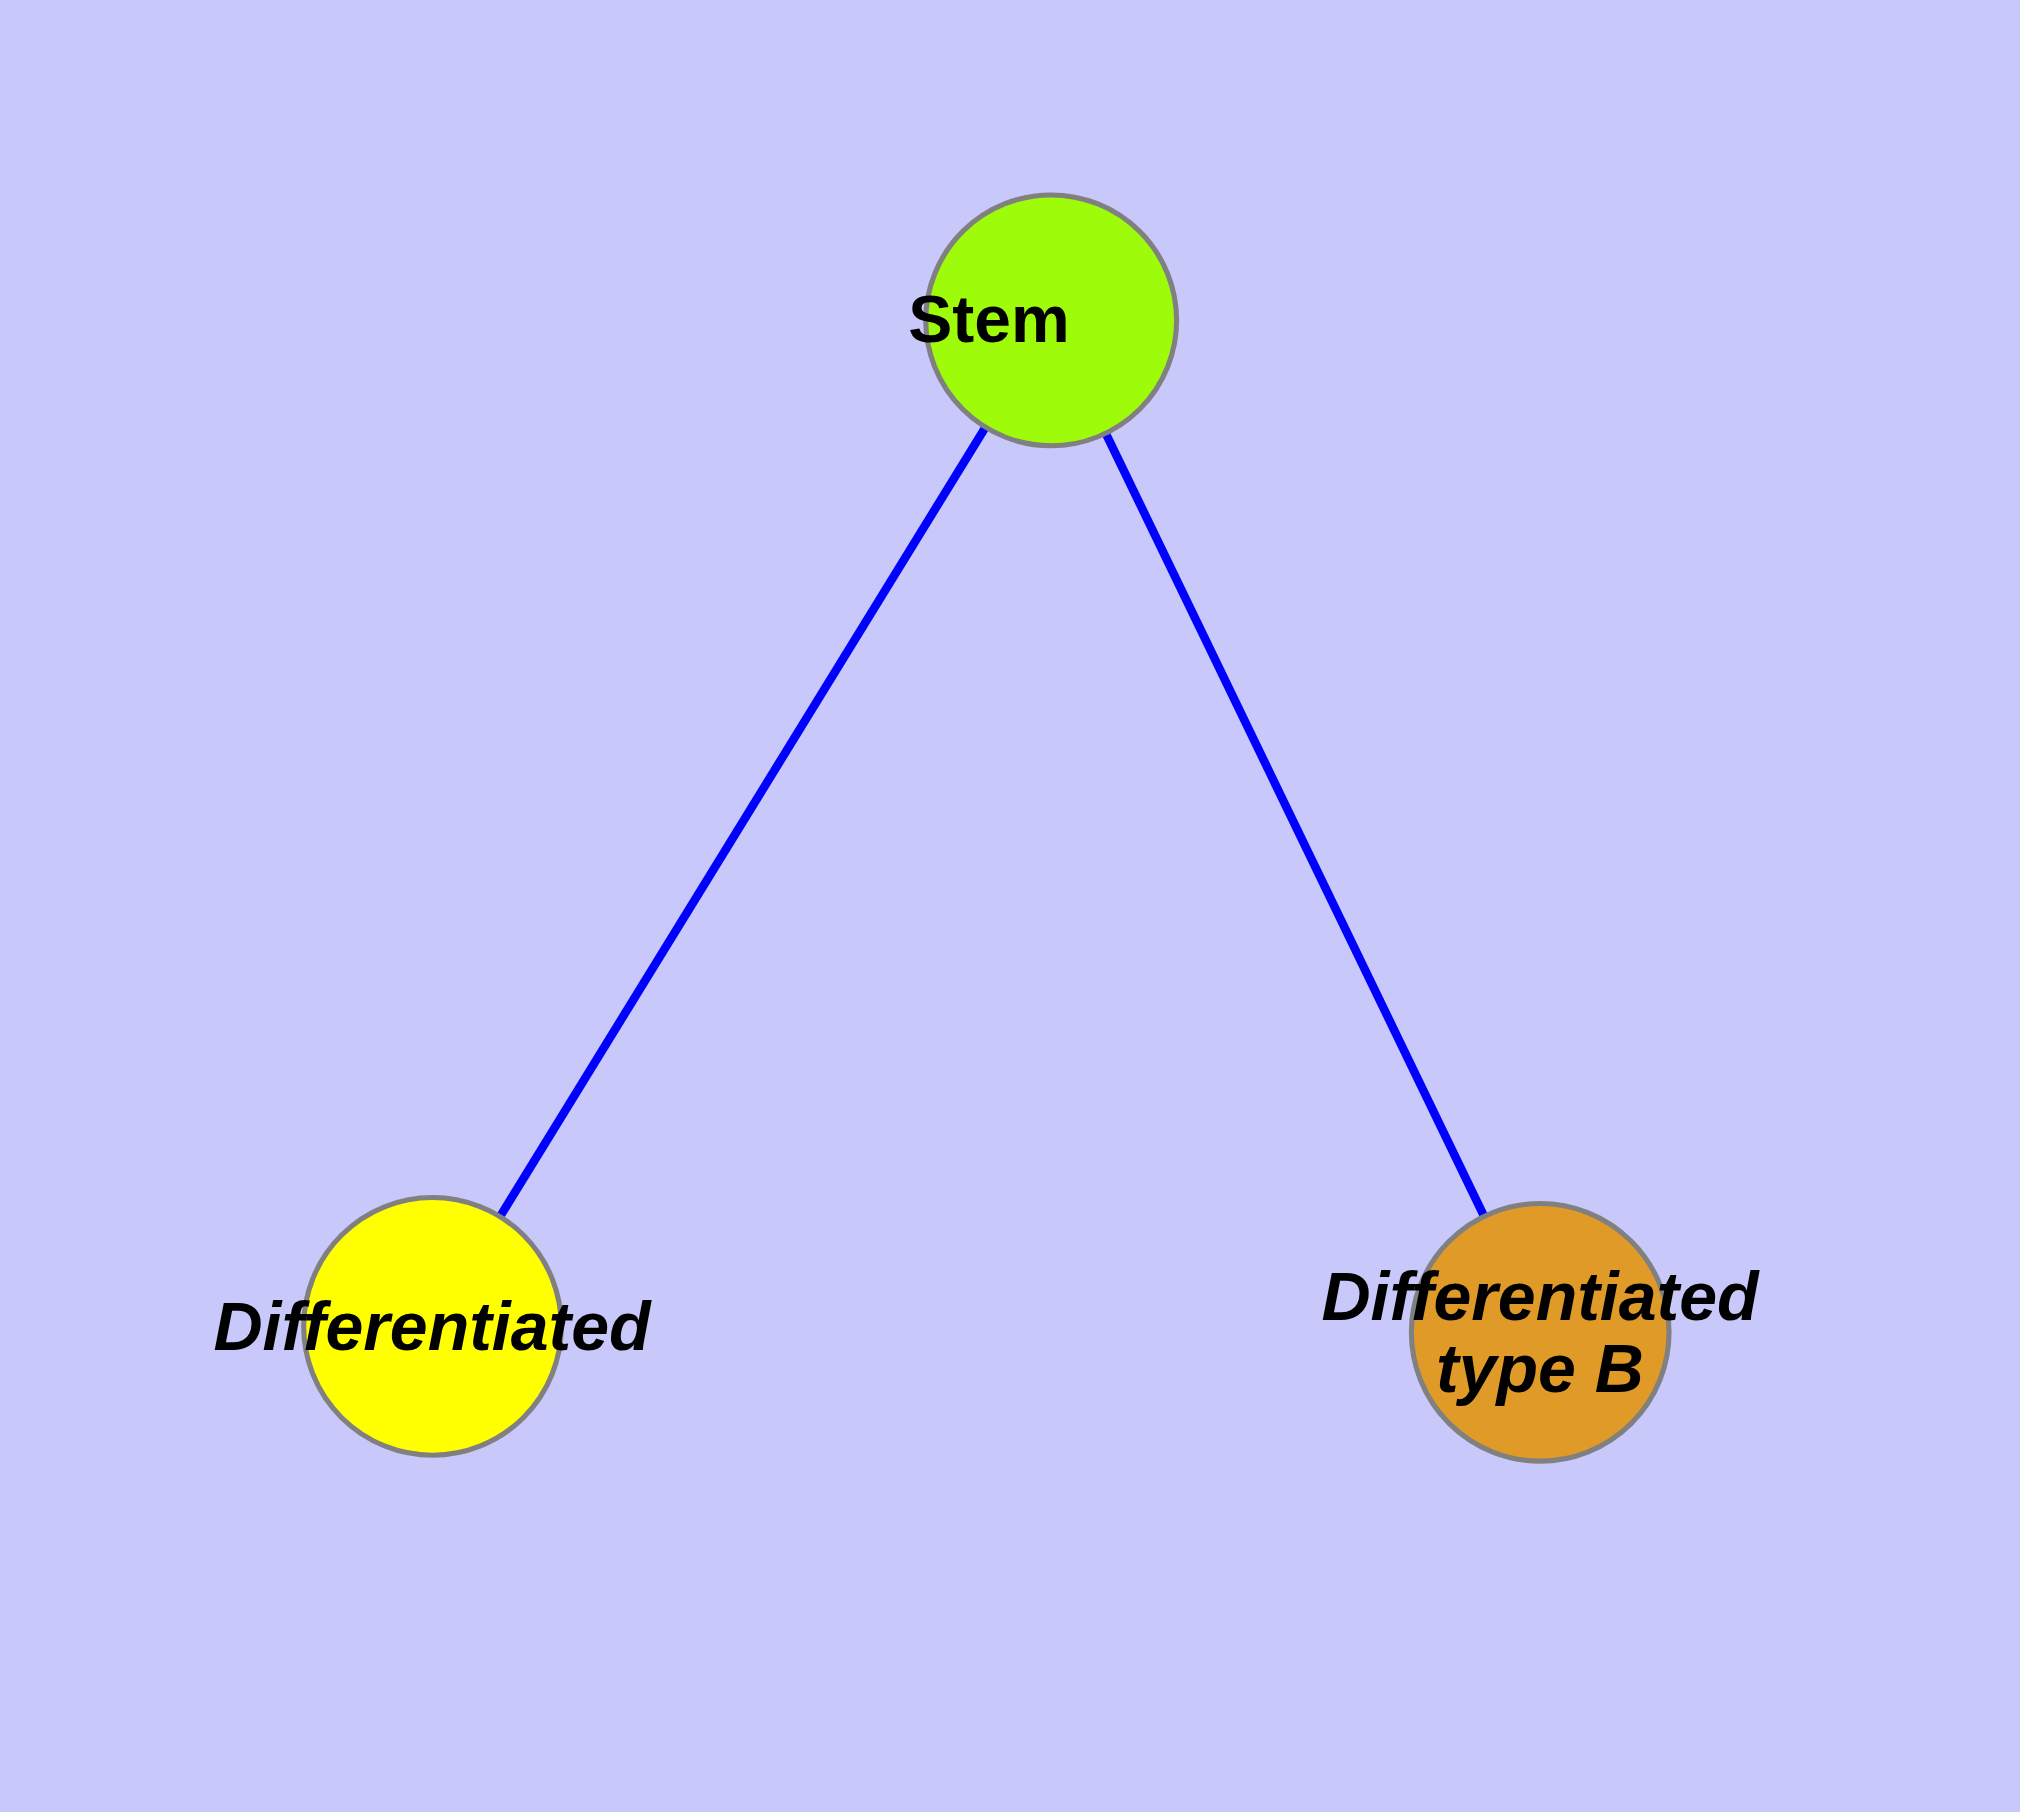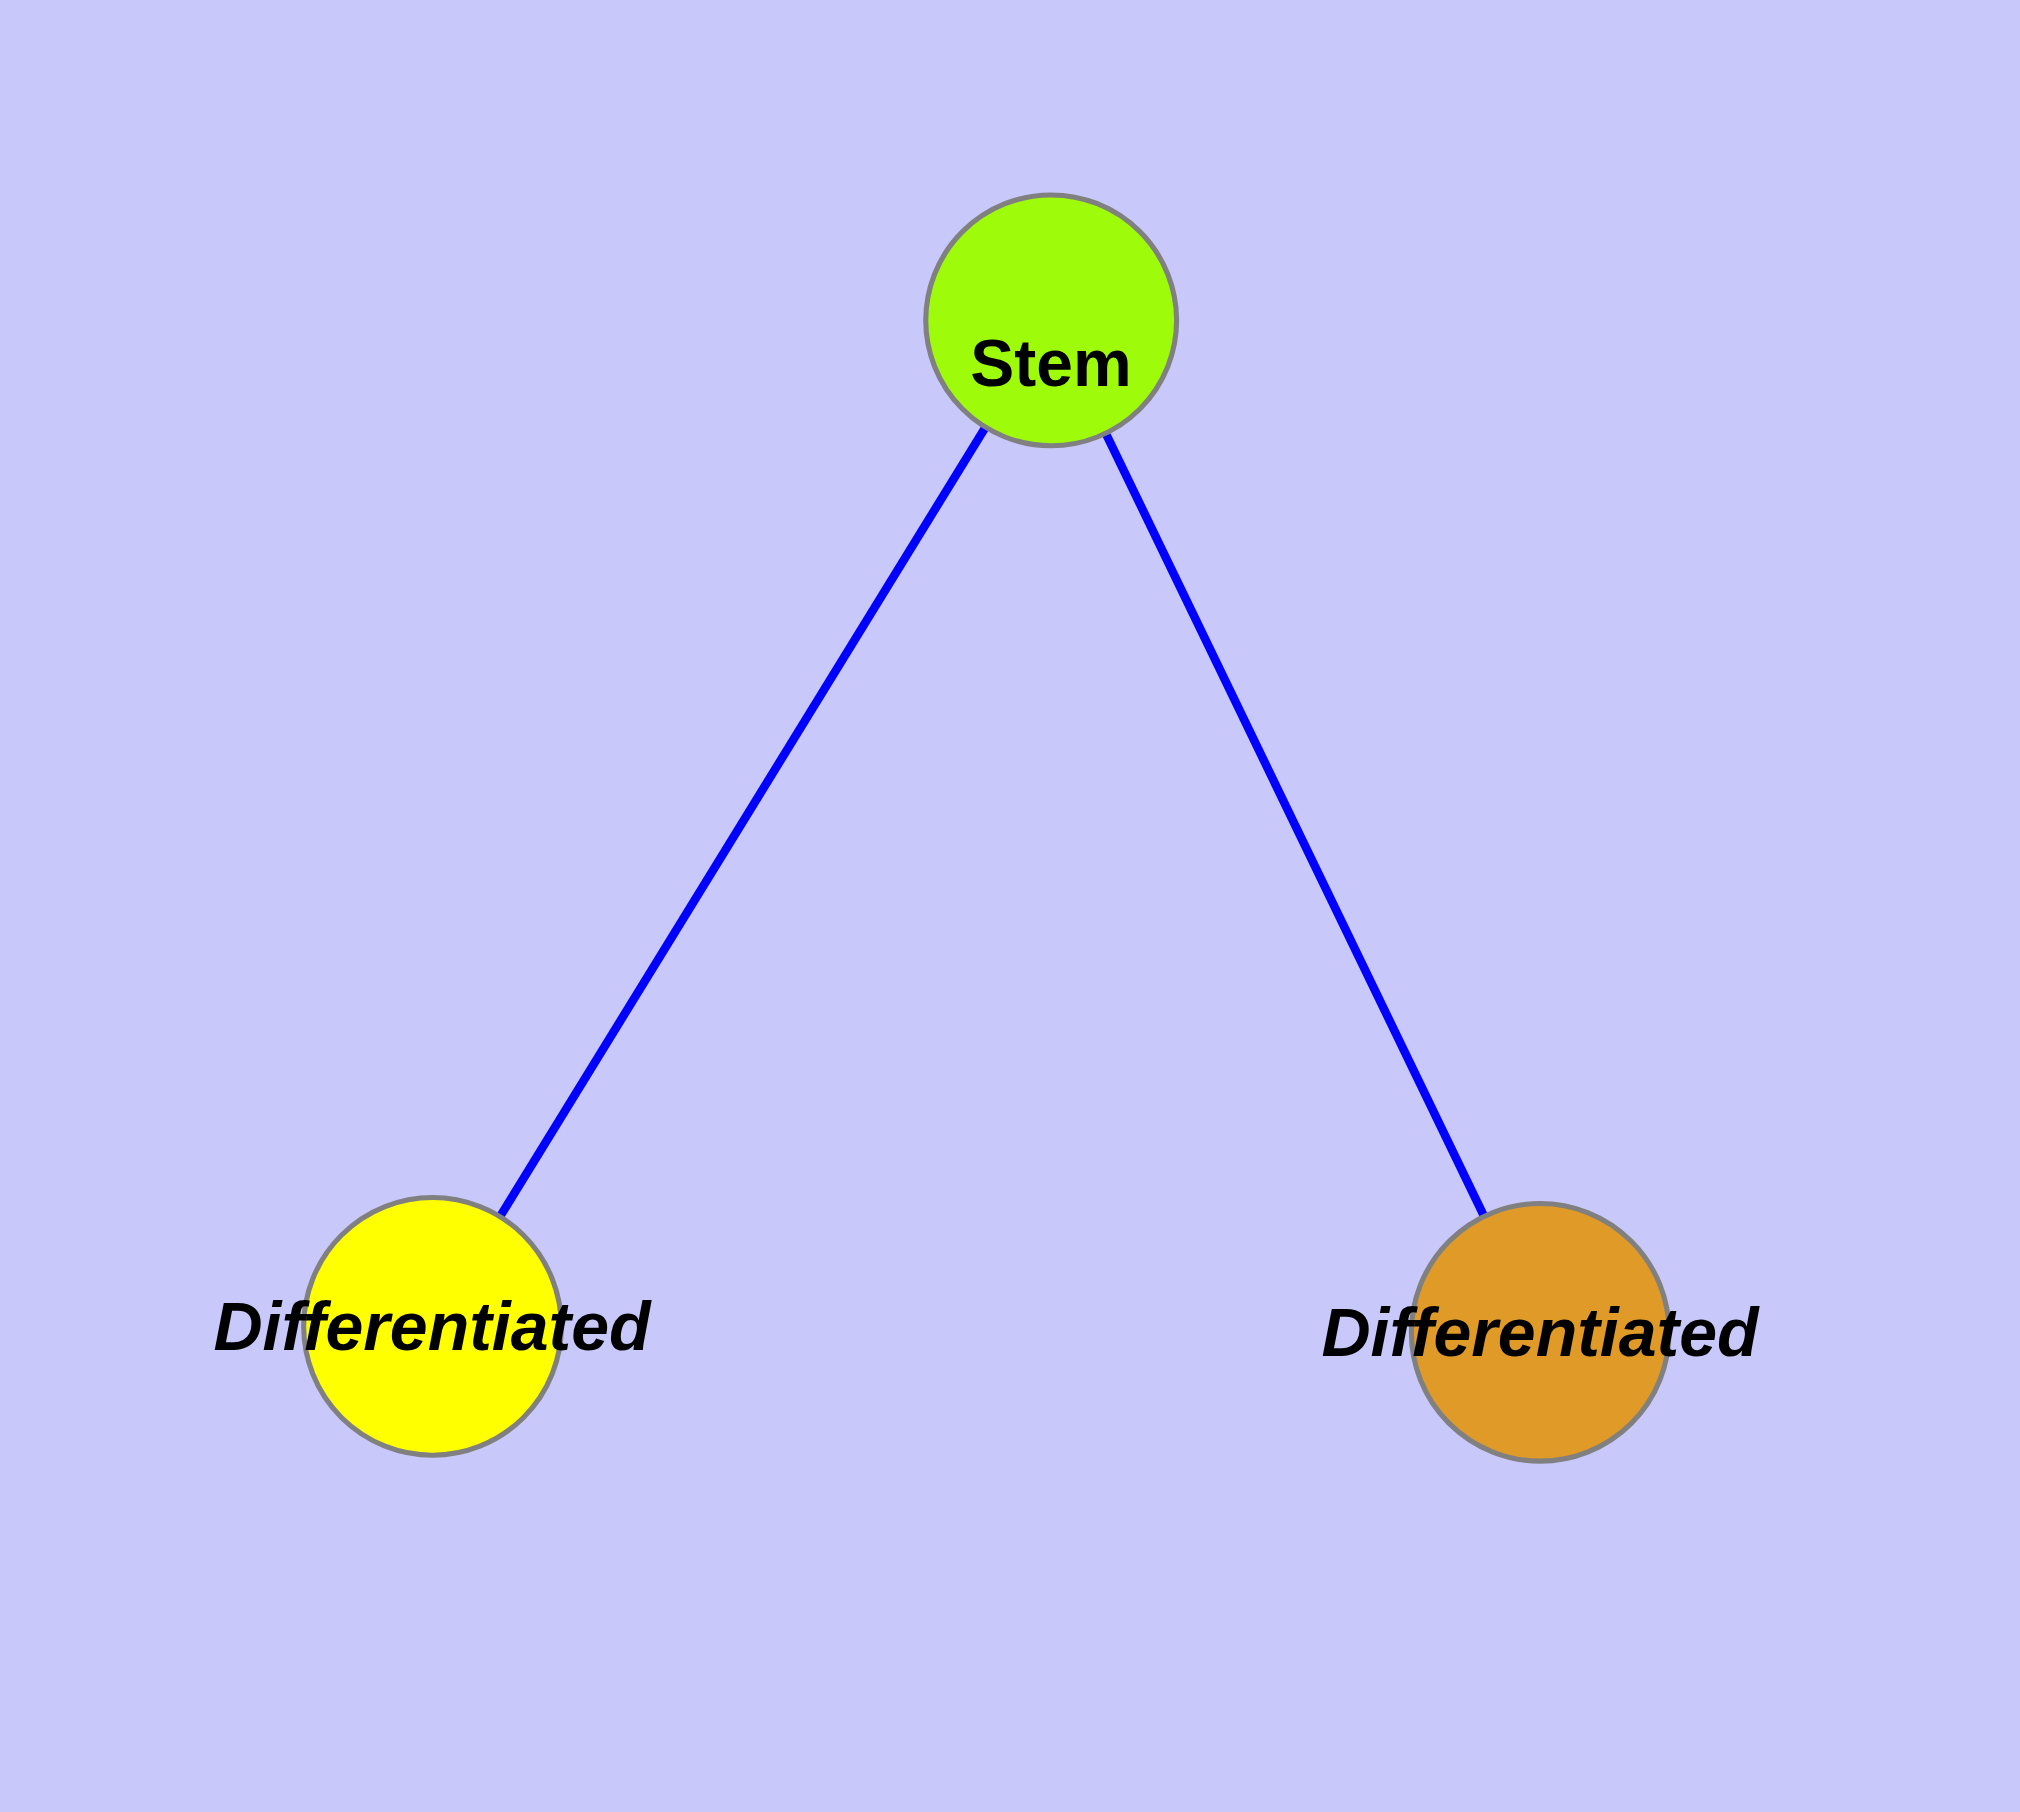--- a/index.html
+++ b/index.html
@@ -57,26 +57,27 @@
       <line x1="1304.3959146190189" y1="511.25601742653134" x2="1750.8636552561427" y2="1435.1424685889679" stroke="#0000ff" stroke-width="10" stroke-linecap="butt"></line>
     </g>
 
     <g>
       <circle cx="1240" cy="378" r="148" fill="#9efc0b" stroke="#808080" stroke-width="6"></circle>
       <circle cx="510" cy="1565" r="152" fill="#ffff00" stroke="#808080" stroke-width="6"></circle>
       <circle cx="1817" cy="1572" r="152" fill="#e09a28" stroke="#808080" stroke-width="6"></circle>
     </g>
   </svg>
 
-  <div class="node-label stem" style="left:1051px; top:320px;margin-top:44px;">
+  <div class="node-label stem" style="left:989px; top:320px;">
     <div>Stem</div>
   </div>
 
   <div class="node-label leaf" style="left:432px; top:1326px;">
     <div>Differentiated</div>
   </div>
 
   <div class="node-label leaf" style="left:1540px; top:1332px;">
     <div>Differentiated</div>
+    <div>type B</div>
   </div>
 
 </div>
 
 
 </body></html>

